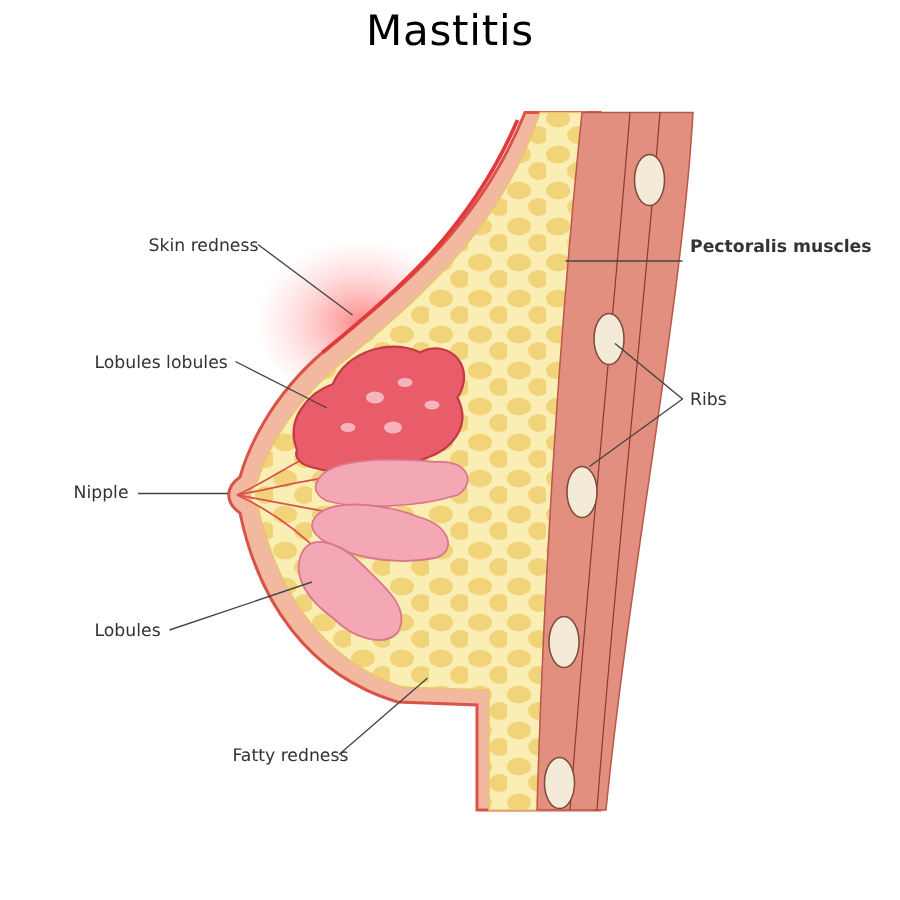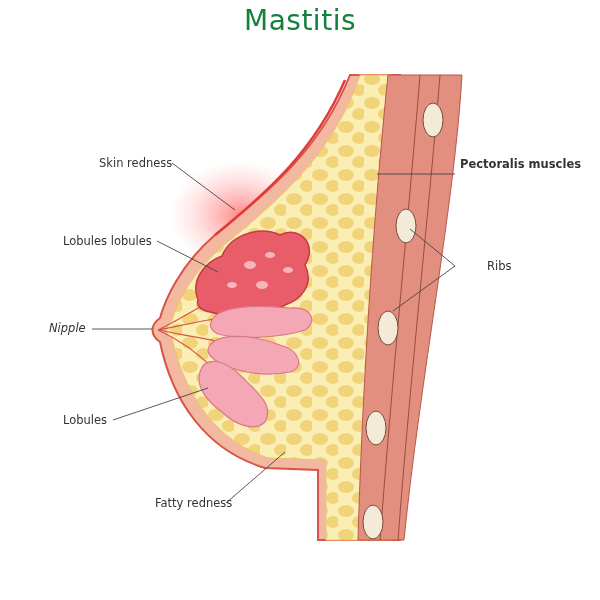--- a/index.html
+++ b/index.html
@@ -1,17 +1,17 @@
 <!DOCTYPE html>
 <html><head>
 <meta charset="utf-8">
 <style>
   html,body{margin:0;padding:0;background:#fff;}
   body{width:600px;height:600px;position:relative;overflow:hidden;font-family:"DejaVu Sans","Liberation Sans",sans-serif;}
-  .title{position:absolute;left:0;top:4px;width:600px;text-align:center;font-size:28px;color:#15803d;letter-spacing:0.5px;}
+  .title{position:absolute;left:0;top:4px;width:600px;text-align:center;font-size:28px;color:#000000;letter-spacing:0.5px;}
   .lbl{position:absolute;font-size:11.5px;color:#333;white-space:nowrap;}
   svg.art{position:absolute;left:0;top:0;}
 </style>
 </head>
 <body>
 
 <div class="title">Mastitis</div>
 
 <svg class="art" width="600" height="600" viewBox="0 0 600 600">
   <defs>
@@ -75,17 +75,17 @@
     <line x1="92" y1="329" x2="152" y2="329"></line>
     <line x1="113" y1="420" x2="208" y2="388"></line>
     <line x1="226" y1="503" x2="285" y2="452"></line>
     <line x1="377" y1="174" x2="455" y2="174"></line>
     <polyline points="410,229 455,266 393,311"></polyline>
   </g>
 </svg>
 
 <div class="lbl" style="left:99px;top:156px;">Skin redness</div>
 <div class="lbl" style="left:63px;top:234px;">Lobules lobules</div>
-<div class="lbl" style="left:49px;top:321px;font-style:italic;">Nipple</div>
+<div class="lbl" style="left:49px;top:321px;">Nipple</div>
 <div class="lbl" style="left:63px;top:413px;text-align:right;">Lobules</div>
 <div class="lbl" style="left:155px;top:496px;">Fatty redness</div>
 <div class="lbl" style="left:460px;top:157px;font-weight:bold;">Pectoralis muscles</div>
-<div class="lbl" style="left:460px;top:259px;margin-left:27px;">Ribs</div>
+<div class="lbl" style="left:460px;top:259px;">Ribs</div>
 
 </body></html>

